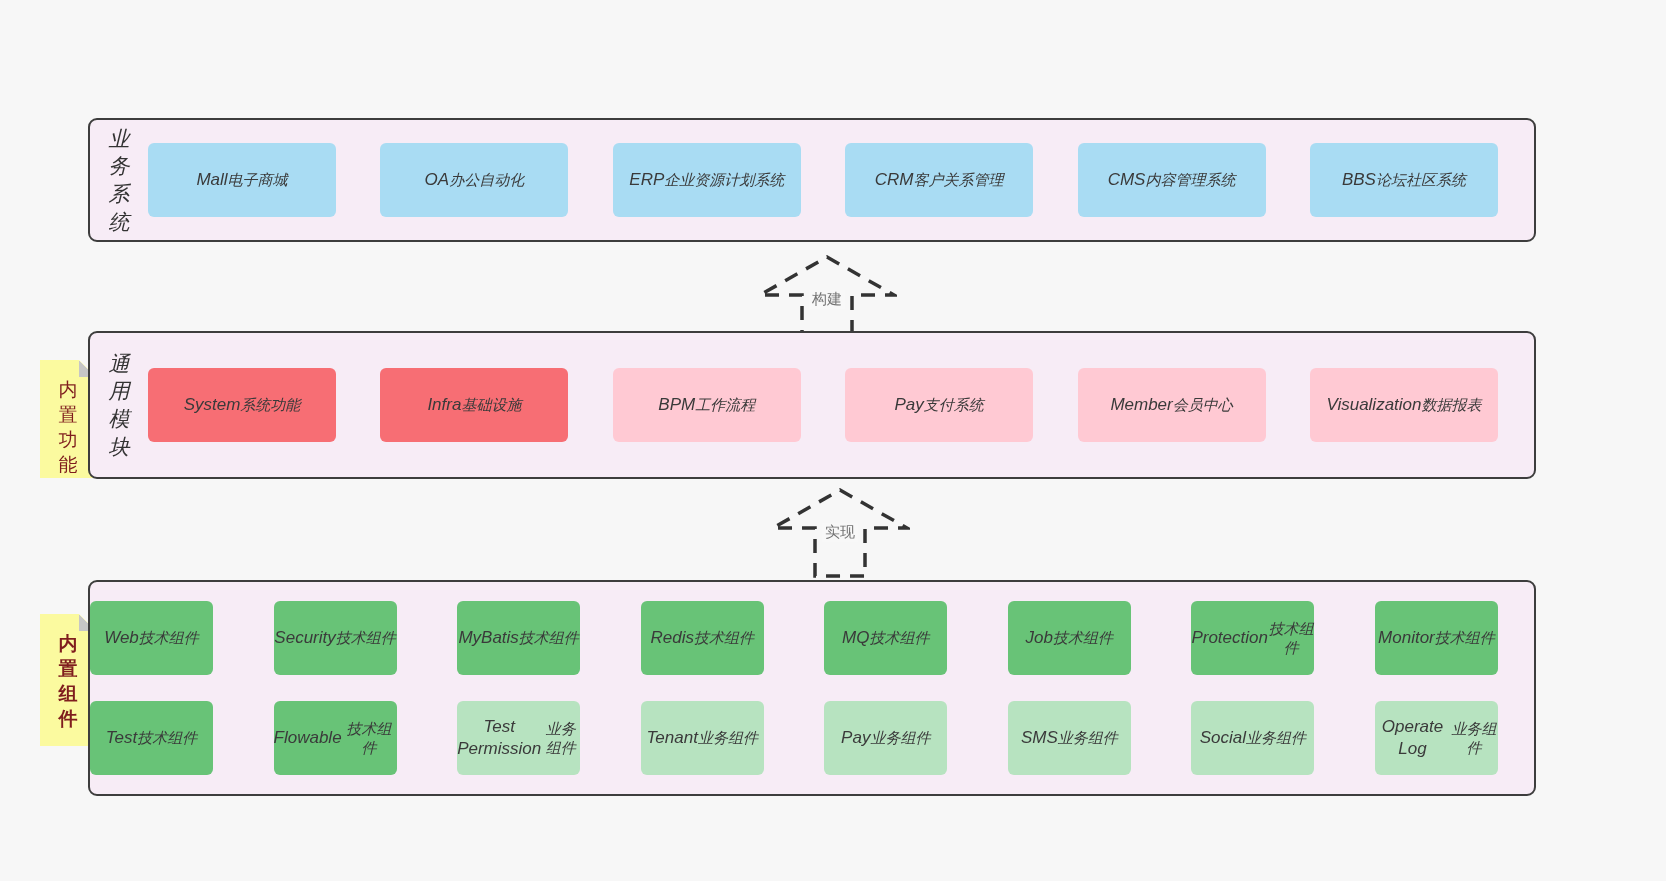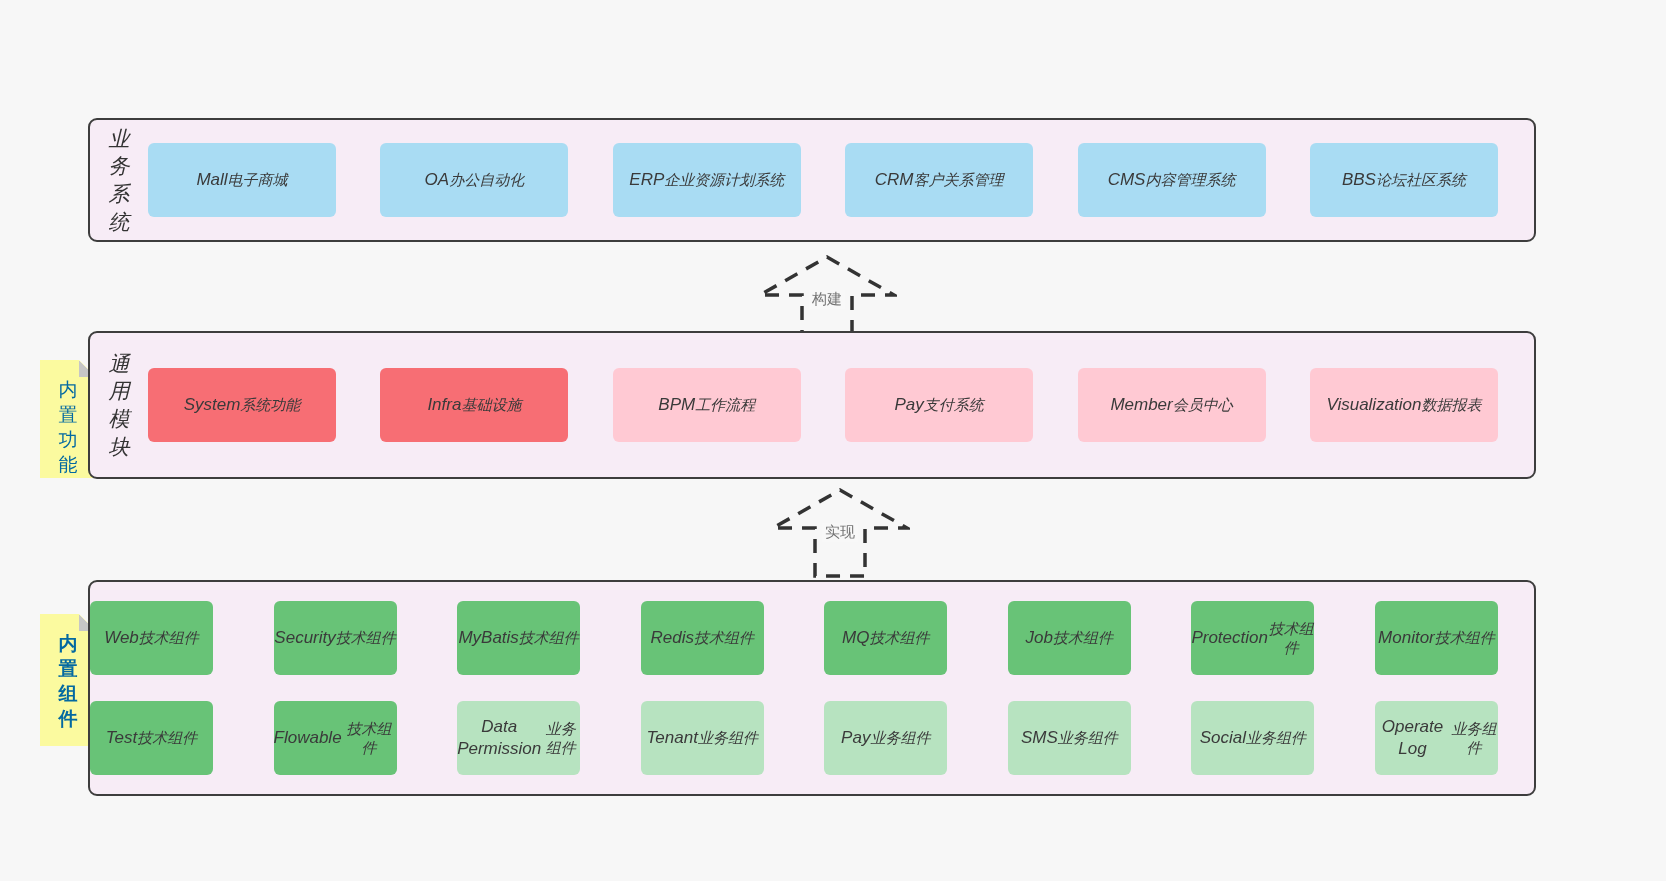--- a/index.html
+++ b/index.html
@@ -75,21 +75,21 @@
     clip-path: polygon(0 0, calc(100% - 17px) 0, 100% 17px, 100% 100%, 0 100%);
   }
   .note-1 { top: 360px; height: 118px; }
   .note-2 { top: 614px; height: 132px; font-weight: bold; }
   .note .fold {
     position: absolute; top: 0; right: 0; width: 17px; height: 17px;
     background: linear-gradient(to top right, #c6c6c6 49.5%, rgba(0,0,0,0) 50%);
   }
   .note .note-text {
     display: inline-block; width: 1.08em; word-break: break-all;
-    text-align: center; font-size: 19px; line-height: 1.32; color: #0369a1;
+    text-align: center; font-size: 19px; line-height: 1.32; color: #7f1d1d;
   }
 </style>
 </head>
 <body>
 
 <div class="stage">
 
   <div class="note note-1">
     <span class="fold"></span>
     <span class="note-text">内置功能</span>
@@ -221,21 +221,21 @@
       <div class="row">
         <div class="box w-sm green">
           <div class="name">Test</div>
           <div class="sub">技术组件</div>
         </div>
         <div class="box w-sm green">
           <div class="name">Flowable</div>
           <div class="sub">技术组件</div>
         </div>
         <div class="box w-sm lightgreen">
-          <div class="name">Data Permission</div>
+          <div class="name">Test Permission</div>
           <div class="sub">业务组件</div>
         </div>
         <div class="box w-sm lightgreen">
           <div class="name">Tenant</div>
           <div class="sub">业务组件</div>
         </div>
         <div class="box w-sm lightgreen">
           <div class="name">Pay</div>
           <div class="sub">业务组件</div>
         </div>

